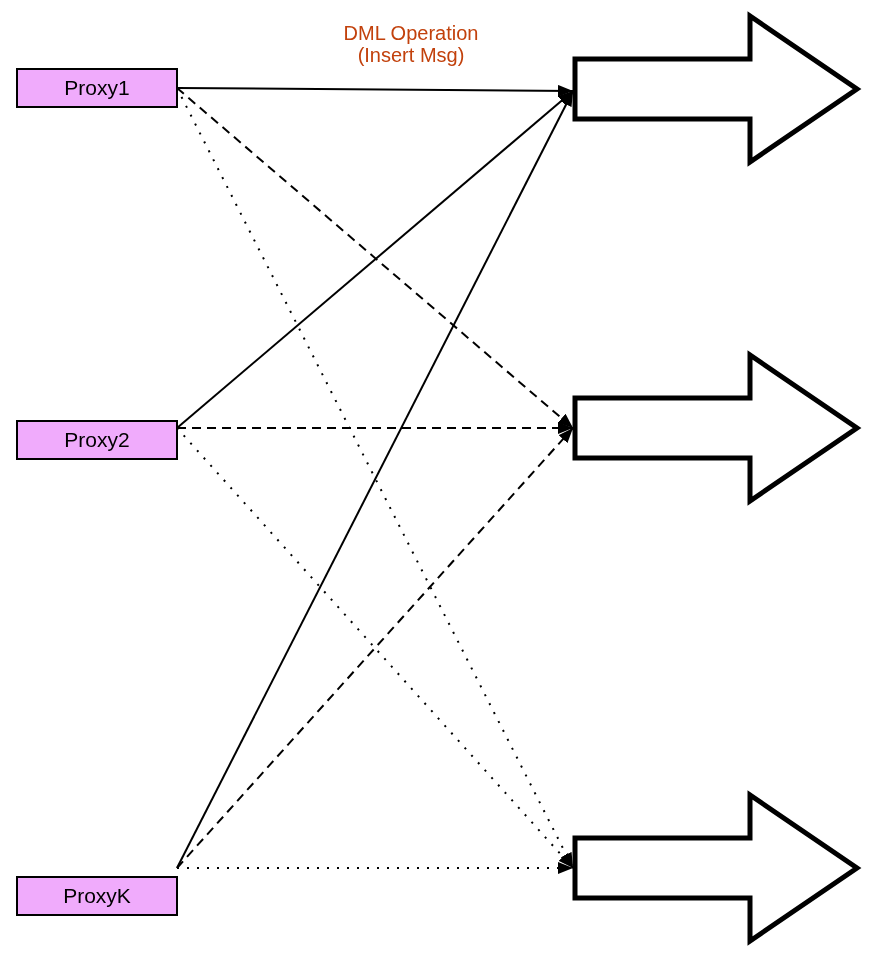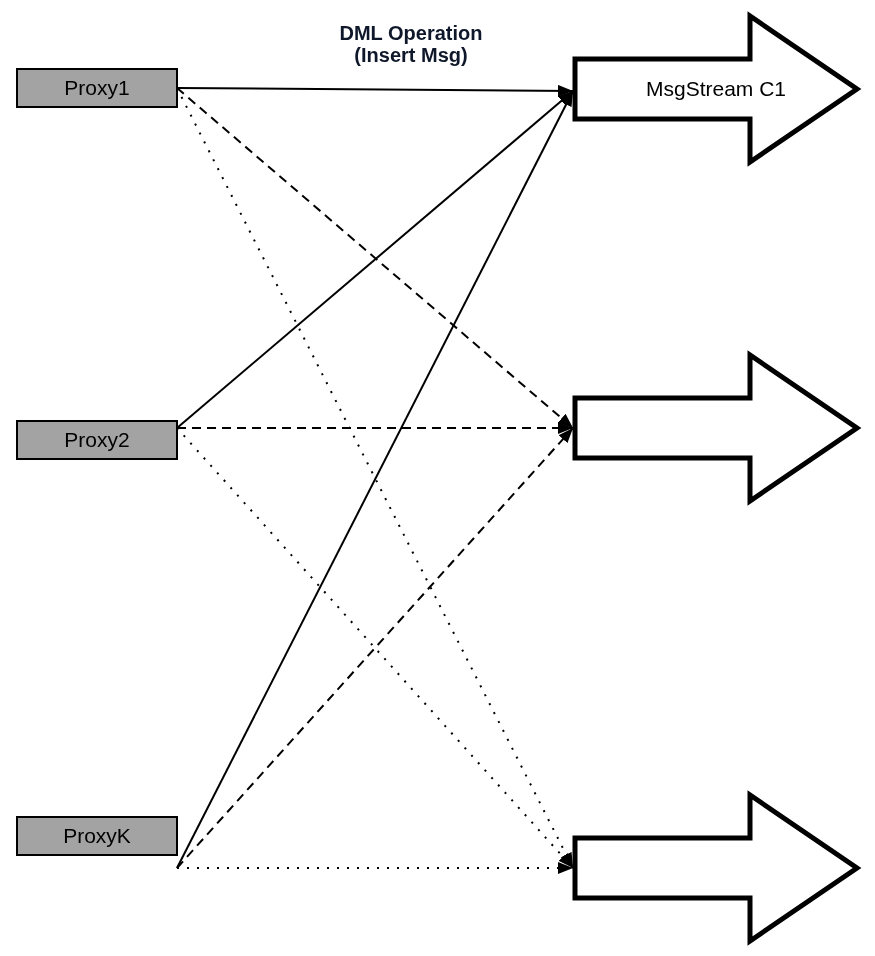--- a/index.html
+++ b/index.html
@@ -33,21 +33,21 @@
     stroke-width: 5;
     stroke-linejoin: miter;
   }
   .proxy-node {
     position: absolute;
     left: 16px;
     width: 162px;
     height: 40px;
     box-sizing: border-box;
     border: 2px solid #000000;
-    background: #a3a3a3;
+    background: #f0abfc;
     display: flex;
     align-items: center;
     justify-content: center;
     font-size: 21px;
     color: #000000;
   }
   .stream-label {
     position: absolute;
     left: 575px;
     width: 282px;
@@ -60,23 +60,22 @@
     pointer-events: none;
   }
   .annotation {
     position: absolute;
     left: 411px;
     top: 22px;
     transform: translateX(-50%);
     text-align: center;
     font-size: 20px;
     line-height: 22px;
-    color: #0f172a;
+    color: #c2410c;
     white-space: nowrap;
-    font-weight: bold;
   }
 </style>
 </head>
 <body>
 
 <div class="canvas">
 
   <svg class="connector-layer" width="875" height="956" viewBox="0 0 875 956">
     <defs>
       <marker id="ah" markerUnits="userSpaceOnUse" markerWidth="16" markerHeight="12" refX="15" refY="6" orient="auto">
@@ -105,19 +104,18 @@
     <div>DML Operation</div>
     <div>(Insert Msg)</div>
   </div>
 
   <div class="proxy-node" style="top:68px">
     <span>Proxy1</span>
   </div>
   <div class="proxy-node" style="top:420px">
     <span>Proxy2</span>
   </div>
-  <div class="proxy-node" style="top:816px">
+  <div class="proxy-node" style="top:876px">
     <span>ProxyK</span>
   </div>
 
-  <div class="stream-label" style="top:69px">MsgStream C1</div>
 
 </div>
 
 </body></html>

